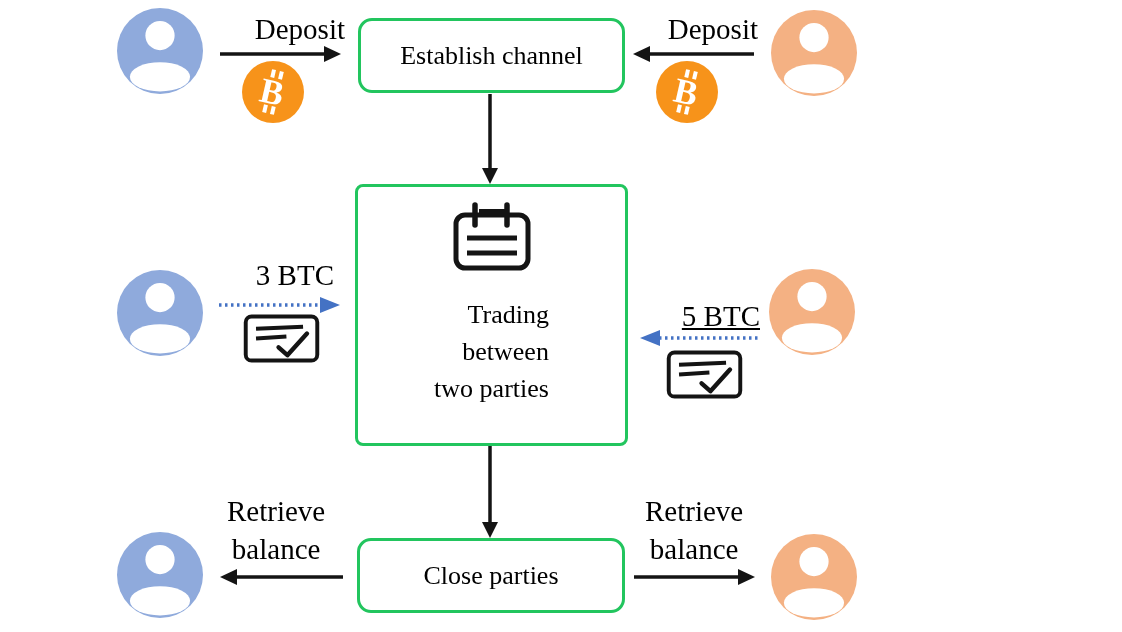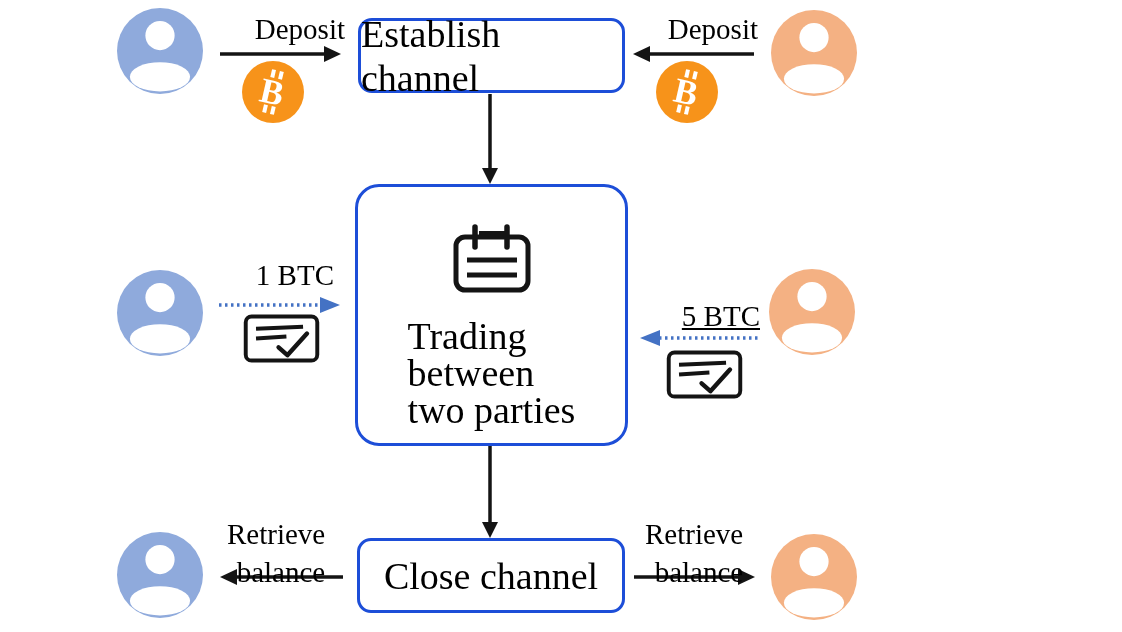--- a/index.html
+++ b/index.html
@@ -3,29 +3,29 @@
 <meta charset="utf-8">
 <style>
   html,body { margin:0; padding:0; background:#ffffff; }
   .stage {
     position:relative; width:1122px; height:632px; background:#ffffff;
     font-family:"Liberation Serif","DejaVu Serif",serif; color:#000;
     overflow:hidden;
   }
   .abs { position:absolute; }
   .node {
-    position:absolute; background:#ffffff; border:3px solid #1d4ed8;
+    position:absolute; background:#ffffff; border:3px solid #22c55e;
     display:flex; align-items:center; justify-content:center;
-    font-size:38px; text-align:left; box-sizing:border-box;
+    font-size:26px; text-align:right; box-sizing:border-box;
   }
   .node-small { border-radius:14px; }
-  .node-big   { border-radius:24px; flex-direction:column; justify-content:flex-start; padding-top:37px; }
+  .node-big   { border-radius:8px; flex-direction:column; justify-content:flex-start; padding-top:15px; }
   .node-big .node-label { margin-top:24px; line-height:37px; white-space:pre-line; }
   .lbl { position:absolute; font-size:29px; line-height:34px; text-align:right; }
-  .lbl-left { text-align:right; line-height:38px; white-space:pre-line;margin-top:23px; }
+  .lbl-left { text-align:center; line-height:38px; white-space:pre-line; }
   svg { display:block; }
 </style>
 </head>
 <body>
 
 <div class="stage">
 
   <svg width="0" height="0" class="abs" aria-hidden="true">
     <defs>
         <clipPath id="avclip">
@@ -128,21 +128,21 @@
         <line x1="15" y1="36" x2="65" y2="36" stroke-width="5"></line>
         <line x1="15" y1="51" x2="65" y2="51" stroke-width="5"></line>
       </svg>
     </span>
     <span class="node-label">Trading
 between
 two parties</span>
   </div>
 
   <div class="node node-small" style="left:357px; top:538px; width:268px; height:75px;">
-    <span class="node-label">Close channel</span>
+    <span class="node-label">Close parties</span>
   </div>
 
   <div class="abs" style="left:243px; top:314px;">
     <svg viewBox="0 0 78 50" width="77" height="49" fill="none" stroke="#141414">
       <rect x="2.5" y="2.5" width="73" height="45" rx="6" stroke-width="4" fill="#ffffff"></rect>
       <line x1="13" y1="15" x2="61" y2="13" stroke-width="4"></line>
       <line x1="13" y1="25" x2="44" y2="23" stroke-width="4"></line>
       <polyline points="36,34 45,42 65,20" stroke-width="4.5" stroke-linecap="round" stroke-linejoin="round"></polyline>
     </svg>
   </div>
@@ -200,20 +200,20 @@
   </div>
   <div class="abs" style="left:637px; top:330px;">
     <svg width="124" height="16">
       <polygon points="23,0 3,8 23,16" fill="#4472C4"></polygon>
       <line x1="22" y1="8" x2="122" y2="8" stroke-width="3.5" stroke-dasharray="2.5 3.5" stroke="#4472C4"></line>
     </svg>
   </div>
 
   <div class="lbl" style="left:215px; top:12px; width:130px;">Deposit</div>
   <div class="lbl" style="left:628px; top:12px; width:130px;">Deposit</div>
-  <div class="lbl" style="left:214px; top:258px; width:120px;">1 BTC</div>
+  <div class="lbl" style="left:214px; top:258px; width:120px;">3 BTC</div>
   <div class="lbl" style="left:640px; top:299px; width:120px;text-decoration:underline;">5 BTC</div>
   <div class="lbl lbl-left" style="left:227px; top:492px;">Retrieve
 balance</div>
   <div class="lbl lbl-left" style="left:645px; top:492px;">Retrieve
 balance</div>
 
 </div>
 
 </body></html>

